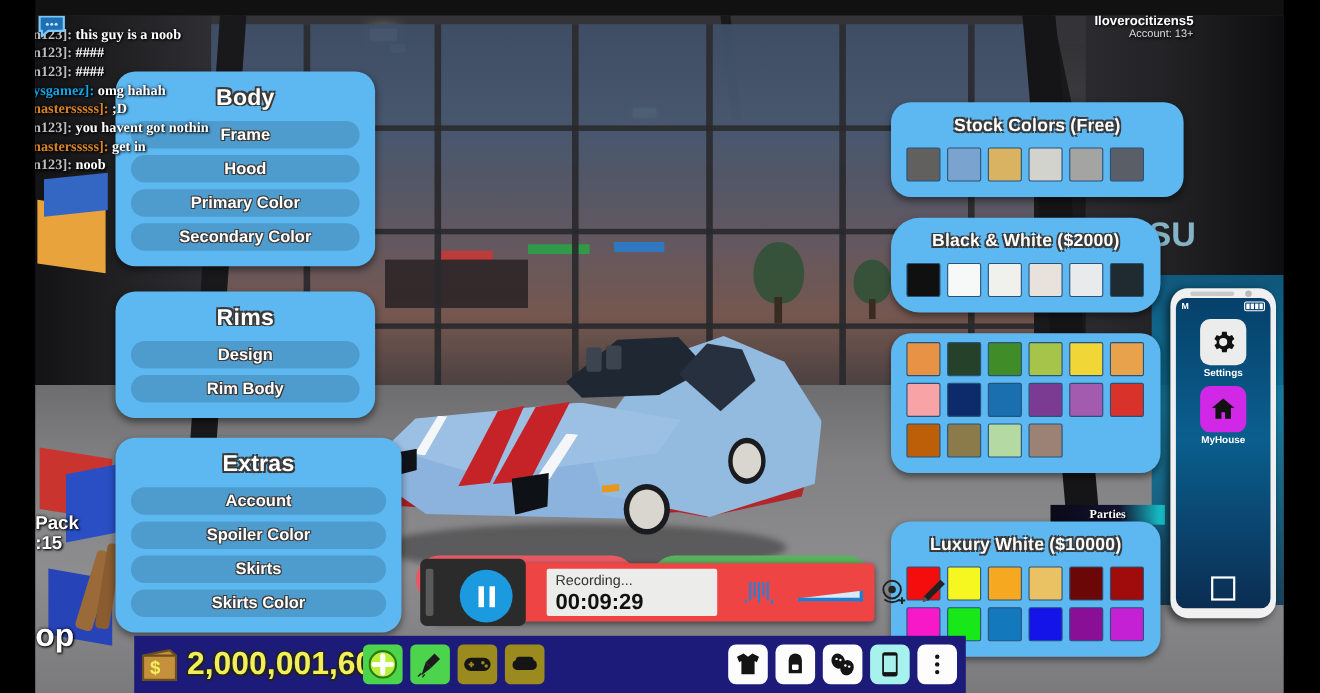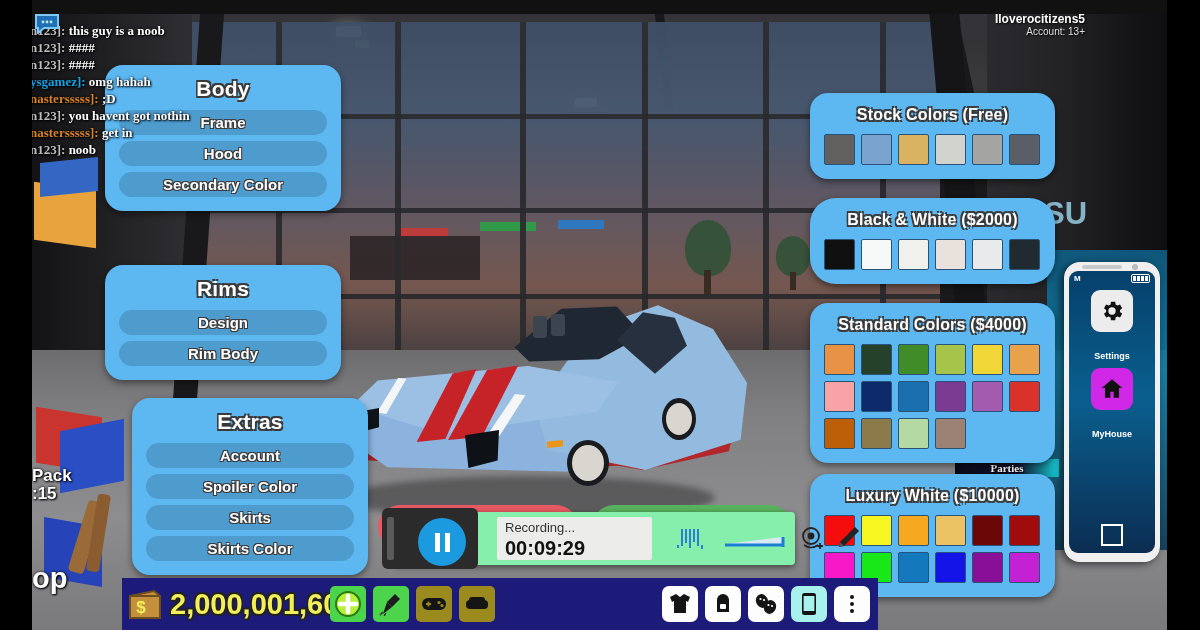--- a/index.html
+++ b/index.html
@@ -106,21 +106,21 @@
   #hud-right { position:absolute; left:662px; bottom:8px; display:flex; gap:7px; }
   .wbtn { width:36px; height:36px; border-radius:7px; background:#fdfdfd;
           display:flex; align-items:center; justify-content:center; cursor:pointer; }
   .wbtn.active { background:#a8f2ee; }
 
   
   .pill { position:absolute; height:44px; border-radius:22px; z-index:28; }
 
   
   #recorder { position:absolute; left:395px; top:512px; width:400px; height:53px;
-              background:#86efac; border-radius:4px; z-index:70;
+              background:#ef4444; border-radius:4px; z-index:70;
               box-shadow:0 2px 6px rgba(0,0,0,.5); display:flex; align-items:center; }
   #rec-grip { position:absolute; left:-13px; top:-4px; width:96px; height:61px;
               background:#2b2b2b; border-radius:6px; z-index:1; }
   #rec-grip:before{ content:""; position:absolute; left:5px; top:9px; width:7px;
               height:43px; background:#5a5a5a; border-radius:2px; }
   #rec-pause { position:absolute; left:23px; top:6px; width:48px; height:48px;
               border-radius:50%; background:#1b9ae0; z-index:2;
               display:flex; align-items:center; justify-content:center; cursor:pointer; }
   #rec-pause i { display:block; width:5px; height:19px; background:#fff; margin:0 2.5px; }
   #rec-text { position:absolute; left:102px; top:5px; width:155px; height:43px;
@@ -140,21 +140,21 @@
            background:linear-gradient(180deg,#06406b 0%,#0a5f8e 45%,#0b2d52 100%);
            position:relative; }
   #phone-status { display:flex; justify-content:space-between; align-items:center;
            padding:3px 5px 0; color:#fff; font-size:8px; font-weight:bold; }
   #battery { width:19px; height:9px; border:1px solid #fff; border-radius:2px;
            display:flex; align-items:center; padding:1px; gap:1px; }
   #battery i { display:block; width:3px; height:5px; background:#fff; }
   .app { width:42px; margin:7px auto 0; text-align:center; }
   .app .ic { width:42px; height:42px; border-radius:9px; display:flex;
            align-items:center; justify-content:center; }
-  .app .nm { color:#fff; font-size:9px; font-weight:bold; margin-top:19px; }
+  .app .nm { color:#fff; font-size:9px; font-weight:bold; margin-top:2px; }
   #phone-home { position:absolute; left:50%; transform:translateX(-50%); bottom:7px;
            width:22px; height:22px; border:2px solid #fff; }
   #phone-speaker { position:absolute; left:18px; top:3px; width:40px; height:4px;
            background:#c9c9c9; border-radius:2px; }
   #phone-cam { position:absolute; right:22px; top:2px; width:6px; height:6px;
            border-radius:50%; background:#bbb; }
 
   
   #parties { position:absolute; left:955px; top:459px; width:104px; height:18px;
            background:linear-gradient(90deg,#0a0a18 0%,#121230 60%,#16d0d8 100%);
@@ -330,40 +330,41 @@
 
   <div id="nameplate">
     <div class="nm">Iloverocitizens5</div>
     <div class="acct">Account: 13+</div>
   </div>
 
   <div class="panel" style="left:105px; top:65px; width:236px;">
     <div class="panel-title">Body</div>
     <button class="opt">Frame</button>
     <button class="opt">Hood</button>
+    <button class="opt">Primary Color</button>
     <button class="opt">Secondary Color</button>
   </div>
 
   <div class="panel" style="left:105px; top:265px; width:236px;">
     <div class="panel-title">Rims</div>
     <button class="opt">Design</button>
     <button class="opt">Rim Body</button>
   </div>
 
-  <div class="panel" style="left:105px; top:398px; width:236px;margin-left:27px;">
+  <div class="panel" style="left:105px; top:398px; width:260px;">
     <div class="panel-title">Extras</div>
     <button class="opt">Account</button>
     <button class="opt">Spoiler Color</button>
     <button class="opt">Skirts</button>
     <button class="opt">Skirts Color</button>
   </div>
 
   <div id="parties">Parties</div>
 
-  <div class="panel" style="left:810px; top:93px; width:245px;">
+  <div class="panel" style="left:810px; top:93px; width:266px;">
     <div class="panel-title sm">Stock Colors (Free)</div>
     <div class="swatch-grid" id="sw0">
         <div class="sw" style="background: rgb(97, 96, 94);"></div>
         <div class="sw" style="background: rgb(123, 163, 207);"></div>
         <div class="sw" style="background: rgb(217, 179, 98);"></div>
         <div class="sw" style="background: rgb(211, 211, 205);"></div>
         <div class="sw" style="background: rgb(164, 164, 162);"></div>
         <div class="sw" style="background: rgb(90, 94, 102);"></div>
       </div>
   </div>
@@ -374,21 +375,20 @@
         <div class="sw" style="background: rgb(16, 16, 16);"></div>
         <div class="sw" style="background: rgb(247, 248, 248);"></div>
         <div class="sw" style="background: rgb(240, 240, 236);"></div>
         <div class="sw" style="background: rgb(233, 226, 220);"></div>
         <div class="sw" style="background: rgb(232, 234, 236);"></div>
         <div class="sw" style="background: rgb(31, 42, 49);"></div>
       </div>
   </div>
 
   <div class="panel" style="left:810px; top:303px; width:245px;">
-    <div class="panel-title sm">Standard Colors ($4000)</div>
     <div class="swatch-grid" id="sw2">
         <div class="sw" style="background: rgb(232, 146, 70);"></div>
         <div class="sw" style="background: rgb(38, 65, 42);"></div>
         <div class="sw" style="background: rgb(63, 140, 40);"></div>
         <div class="sw" style="background: rgb(167, 196, 74);"></div>
         <div class="sw" style="background: rgb(240, 214, 55);"></div>
         <div class="sw" style="background: rgb(232, 162, 76);"></div>
         <div class="sw" style="background: rgb(248, 163, 166);"></div>
         <div class="sw" style="background: rgb(13, 42, 107);"></div>
         <div class="sw" style="background: rgb(26, 111, 174);"></div>

